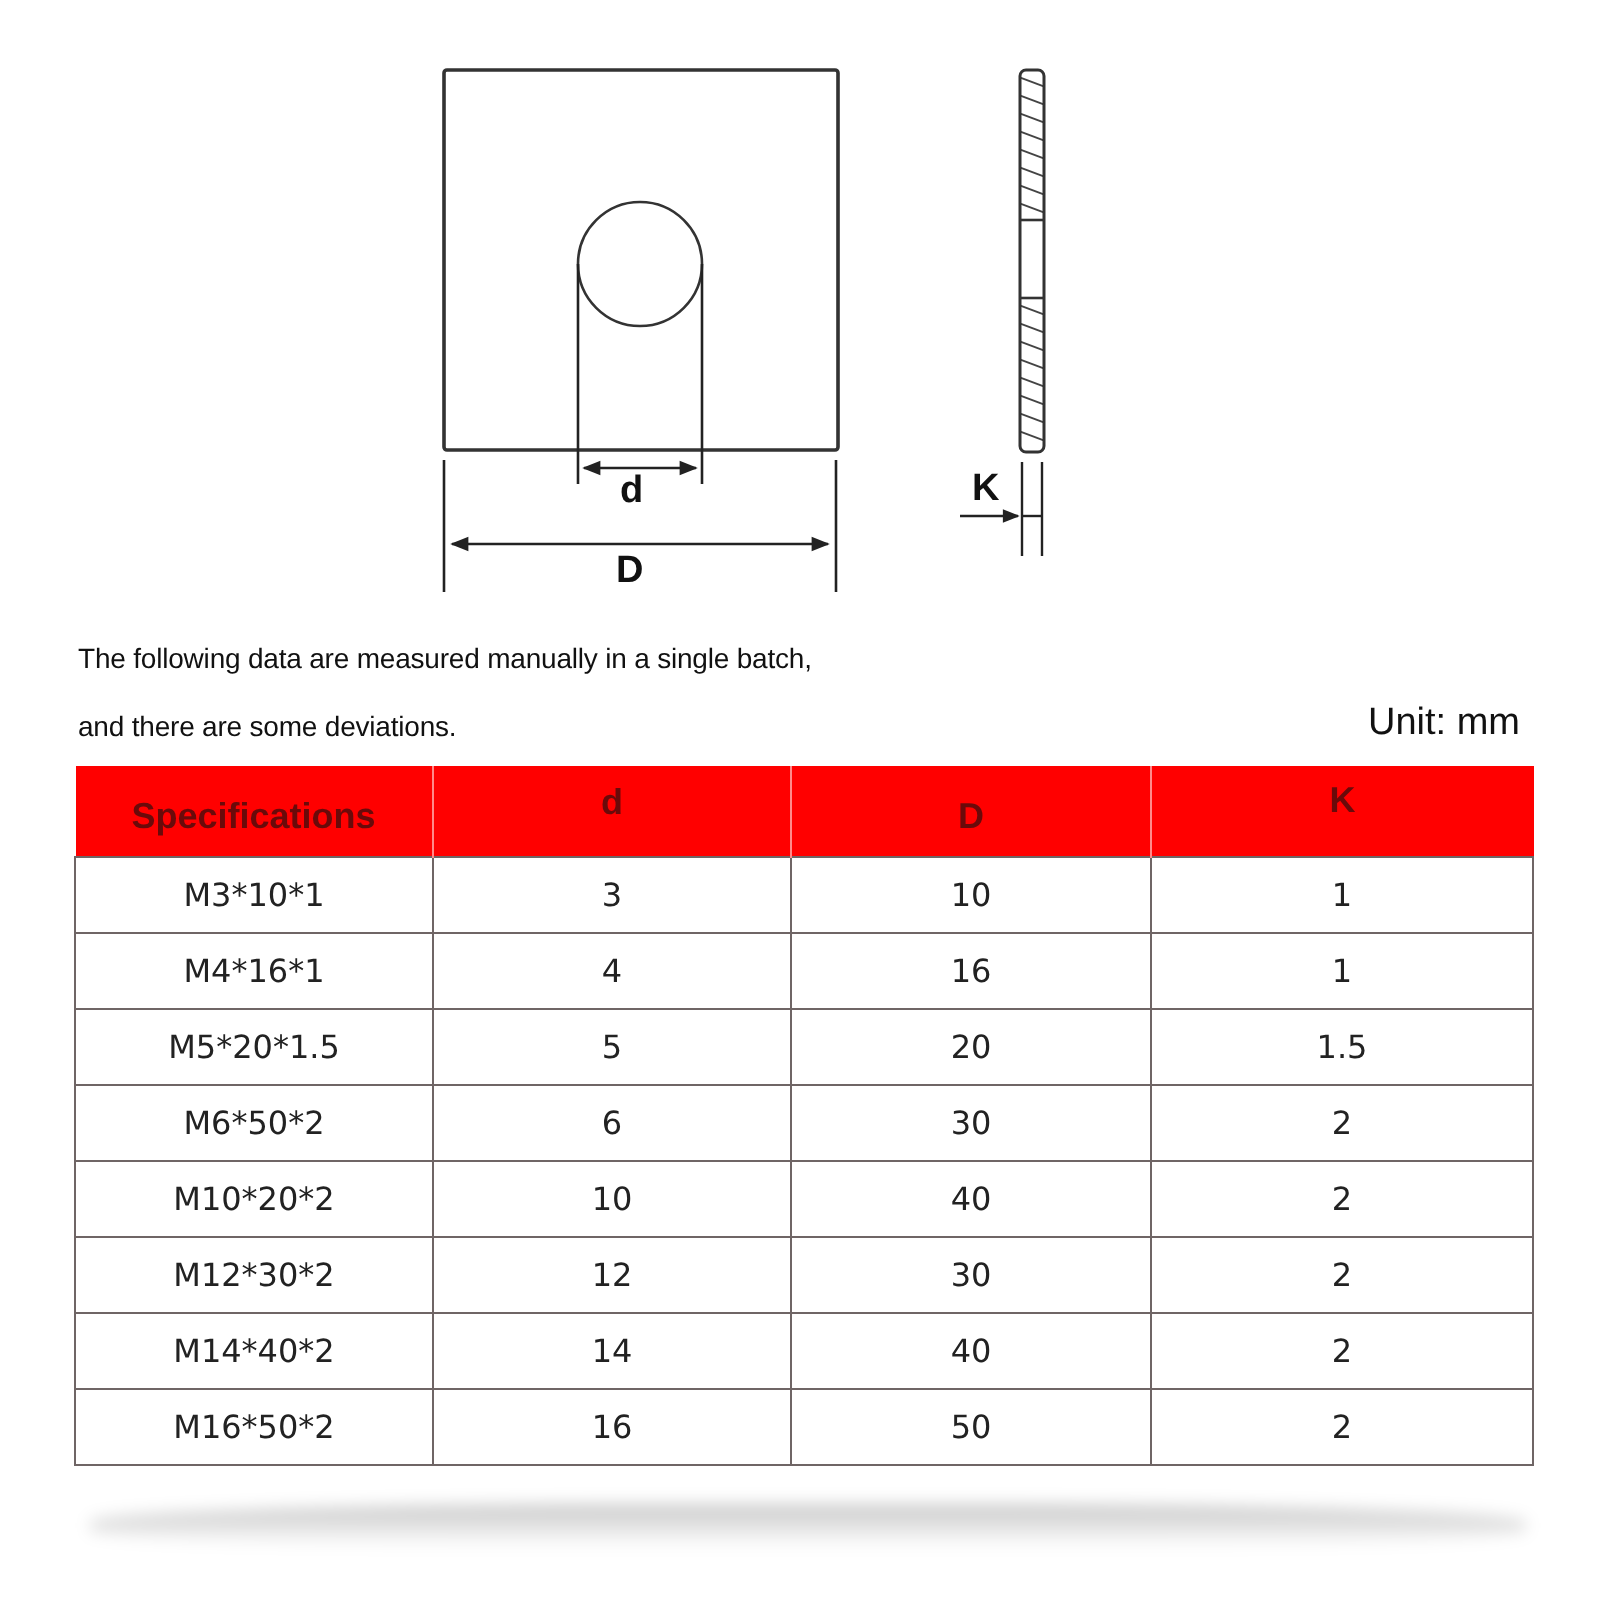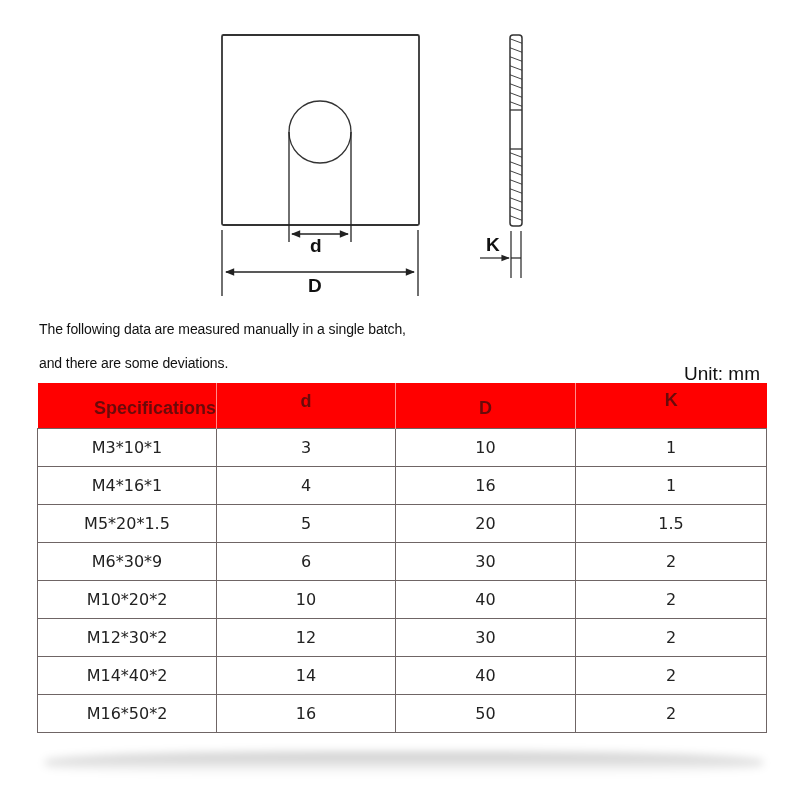--- a/index.html
+++ b/index.html
@@ -4,21 +4,21 @@
 <style>
   html, body { margin: 0; padding: 0; background: #ffffff; }
   body { width: 800px; height: 800px; position: relative; overflow: hidden;
          font-family: "Liberation Sans", "DejaVu Sans", sans-serif; color: #111; }
   .drawing { position: absolute; left: 0; top: 0; width: 800px; height: 310px; }
   .dim-label { position: absolute; font-weight: bold; font-size: 19px; color: #111;
                font-family: "Liberation Sans", sans-serif; }
   .note { position: absolute; left: 39px; font-size: 14px; color: #111; letter-spacing: -0.1px; }
   .note.l1 { top: 321px; }
   .note.l2 { top: 355px; }
-  .unit { position: absolute; top: 363px; left: 684px; font-size: 19px; color: #111; }
+  .unit { position: absolute; top: 351px; left: 684px; font-size: 19px; color: #111; }
   .table-wrap { position: absolute; left: 37px; top: 383px; width: 729px; }
   .table-shadow { position: absolute; left: 45px; top: 752px; width: 718px; height: 22px;
                   background: linear-gradient(to bottom, rgba(0,0,0,0.22), rgba(0,0,0,0));
                   filter: blur(4px); border-radius: 40%; }
   table { border-collapse: collapse; width: 729px; table-layout: fixed; position: relative; background: #fff; }
   col.c1 { width: 179px; } col.c2 { width: 179px; } col.c3 { width: 180px; } col.c4 { width: 191px; }
   th { background: #ff0000; color: #6a0a0a; font-weight: bold; font-size: 18px; height: 35px;
        padding: 0; border-left: 1px solid #ff8a8a; border-right: 1px solid #ff8a8a;
        font-family: "Liberation Sans", sans-serif; }
   th:first-child { border-left: none; }
@@ -99,21 +99,21 @@
 <div class="table-wrap">
   <table>
     <colgroup>
         <col class="c1">
         <col class="c2">
         <col class="c3">
         <col class="c4">
       </colgroup>
     <thead>
       <tr>
-        <th style="text-align:right; padding-top:6px;">Specifications</th>
+        <th style="text-align:center; padding-top:6px;">Specifications</th>
         <th style="padding-bottom:8px;">d</th>
         <th style="padding-top:6px;">D</th>
         <th style="padding-bottom:10px;">K</th>
       </tr>
     </thead>
     <tbody>
       <tr>
         <td>M3*10*1</td>
         <td>3</td>
         <td>10</td>
@@ -125,21 +125,21 @@
         <td>16</td>
         <td>1</td>
       </tr>
       <tr>
         <td>M5*20*1.5</td>
         <td>5</td>
         <td>20</td>
         <td>1.5</td>
       </tr>
       <tr>
-        <td>M6*30*9</td>
+        <td>M6*50*2</td>
         <td>6</td>
         <td>30</td>
         <td>2</td>
       </tr>
       <tr>
         <td>M10*20*2</td>
         <td>10</td>
         <td>40</td>
         <td>2</td>
       </tr>

